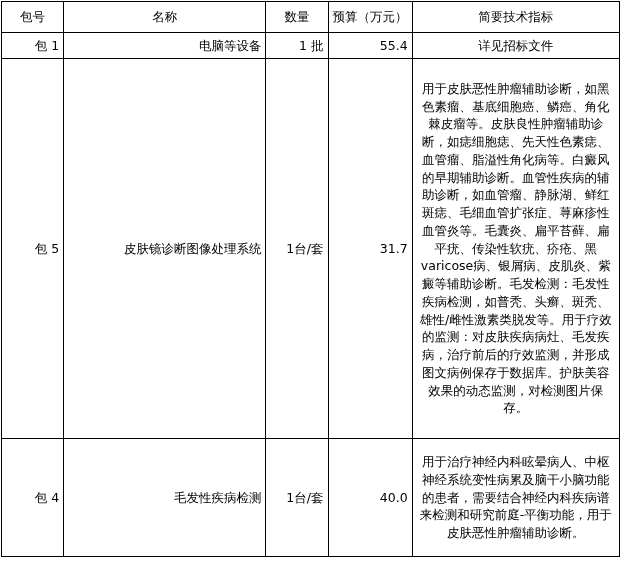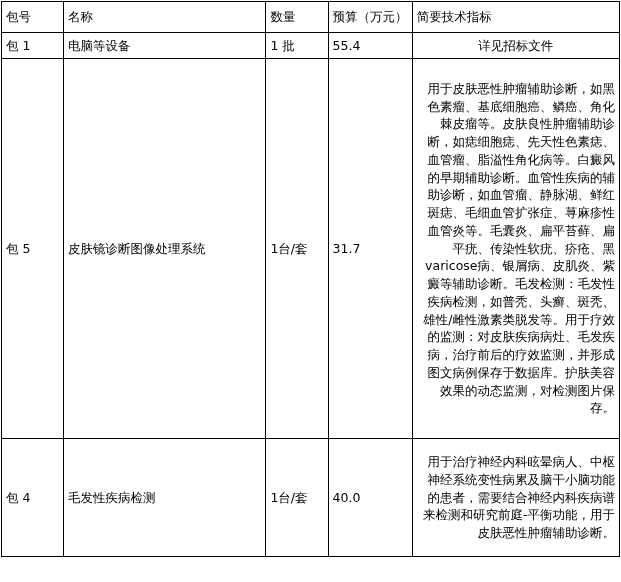--- a/index.html
+++ b/index.html
@@ -28,29 +28,29 @@
     font-size: 12.5px;
     line-height: 1.42;
   }
   .col-pkg    { width: 62px; }
   .col-name   { width: 202px; }
   .col-qty    { width: 62px; }
   .col-budget { width: 84px; }
   .col-spec   { width: 207px; }
 
   thead td {
-    text-align: left;
+    text-align: center;
     font-size: 12.5px;
     height: 24px;
     margin-top: 48px;
   }
-  .cell-center { text-align: left; }
+  .cell-center { text-align: right; }
   .cell-spec-short { text-align: center; margin-top: 28px; }
   .cell-spec-long {
-    text-align: right;
+    text-align: center;
     vertical-align: top;
     line-height: 1.5;
     font-size: 12.5px;
     letter-spacing: 0px;
   }
   .row-tall .cell-center { vertical-align: middle; }
   .nowrap { white-space: nowrap; }
 </style>
 </head>
 <body>

